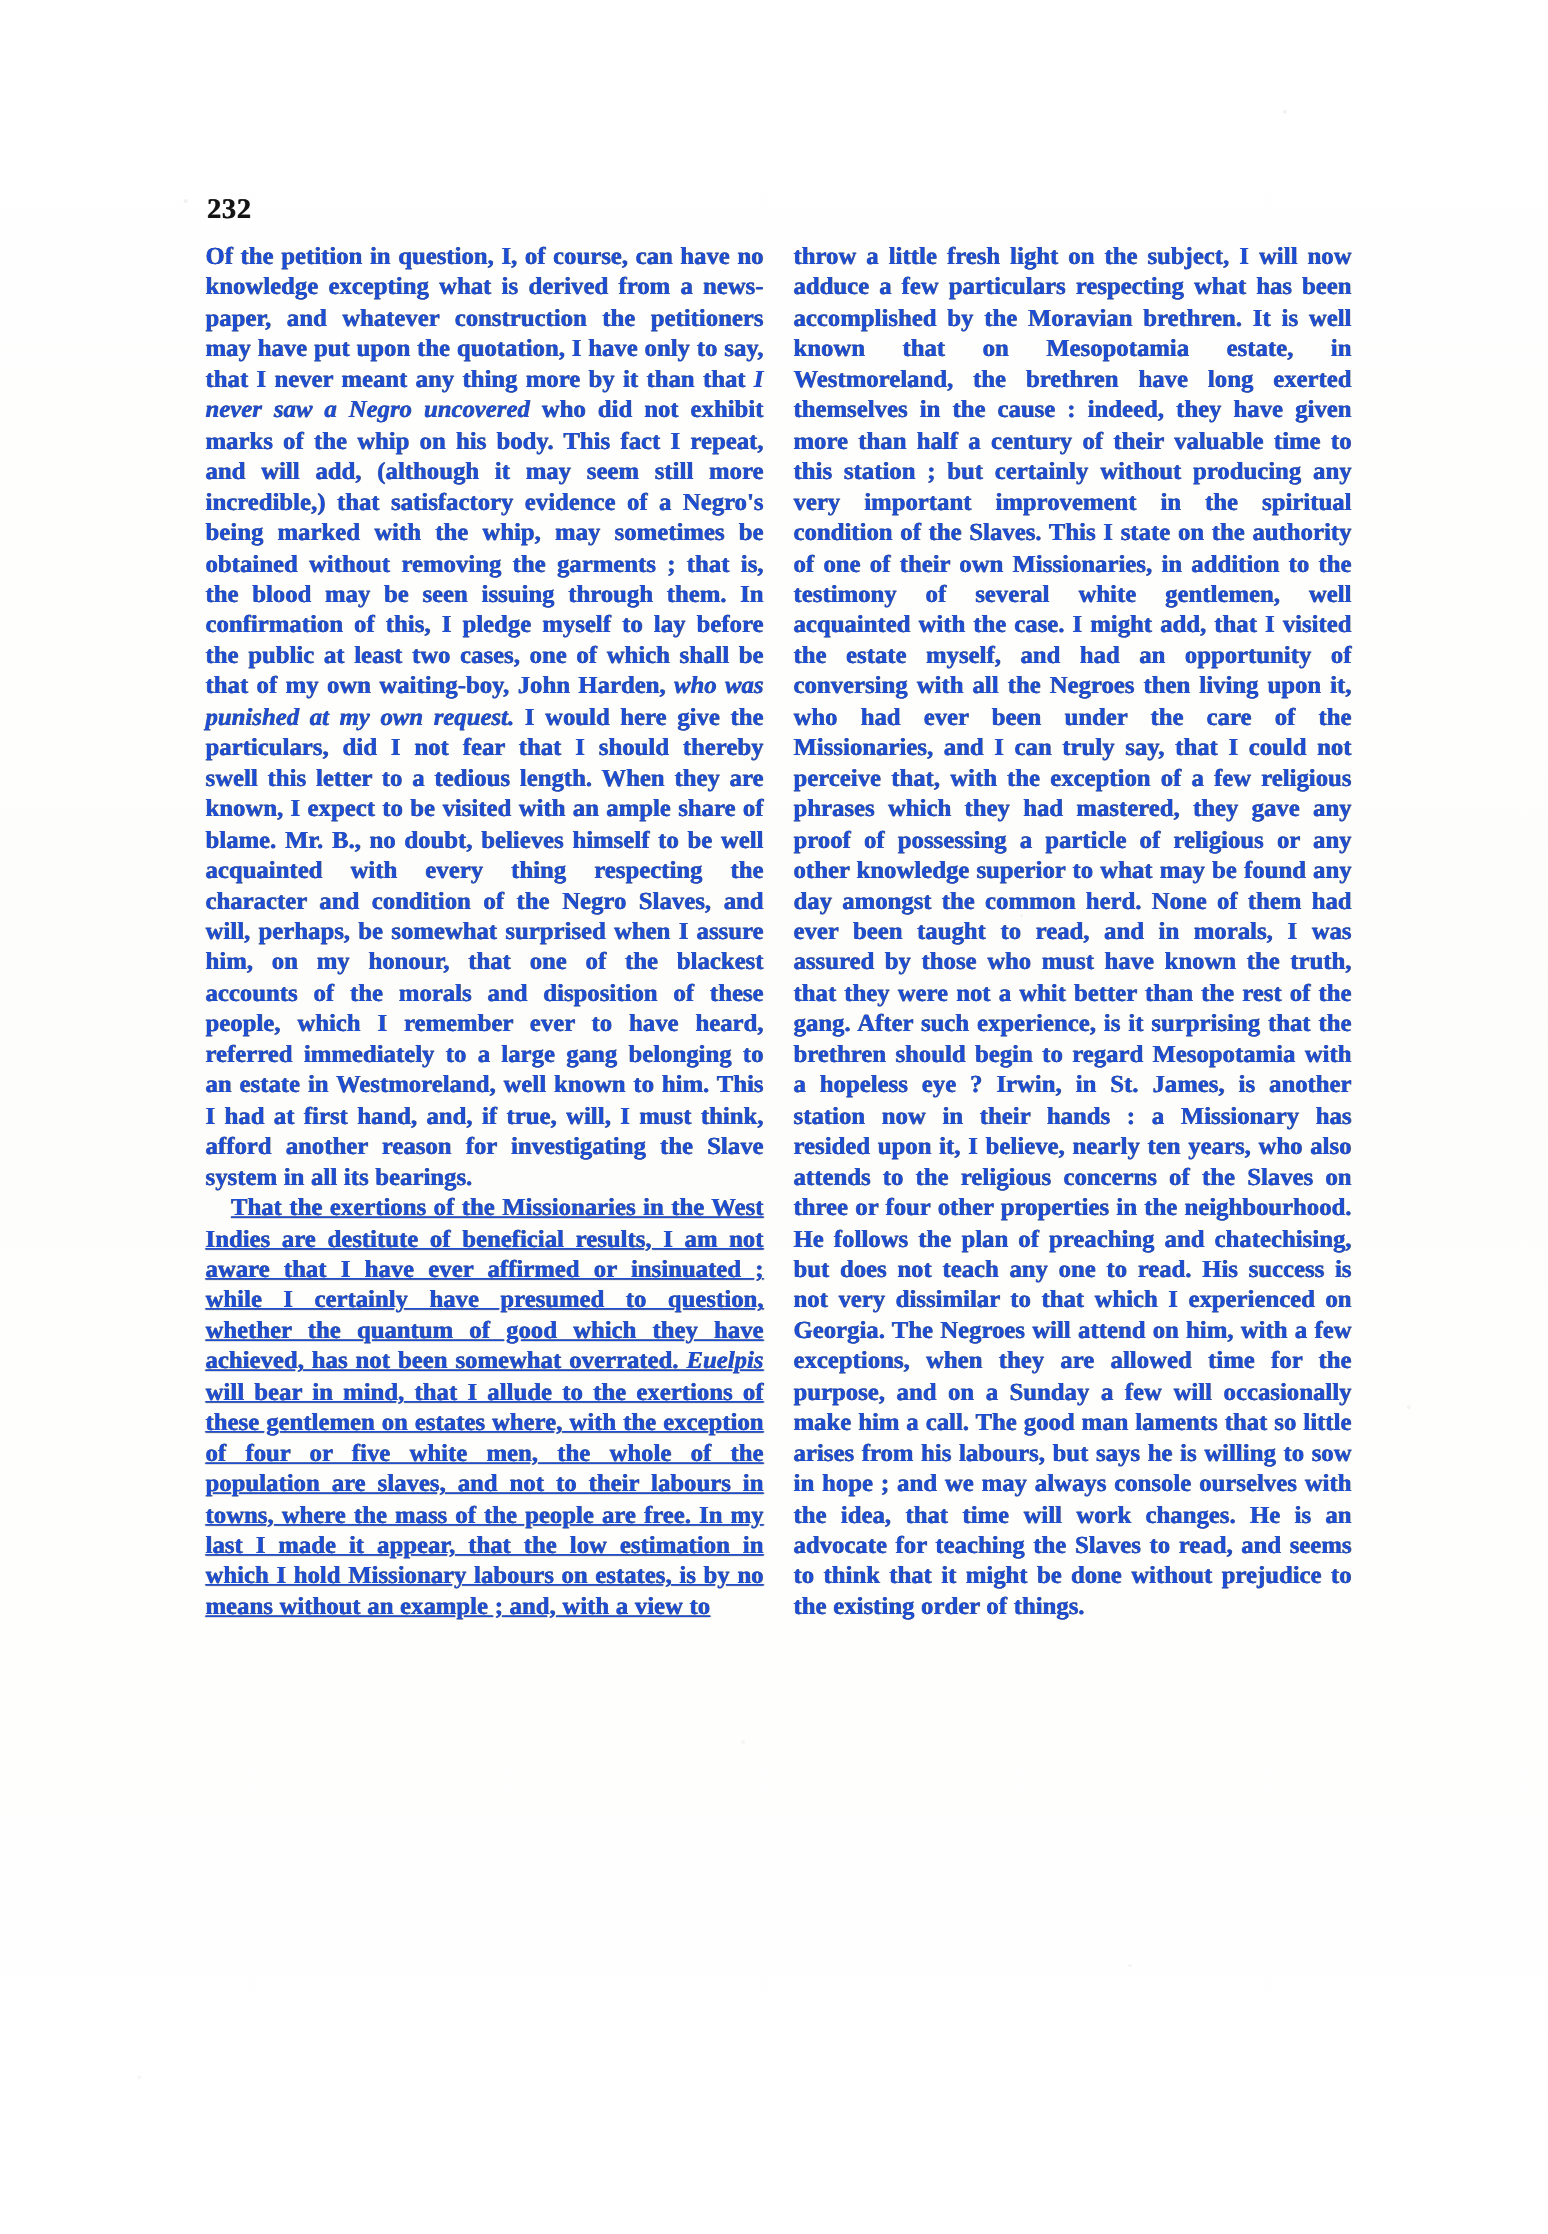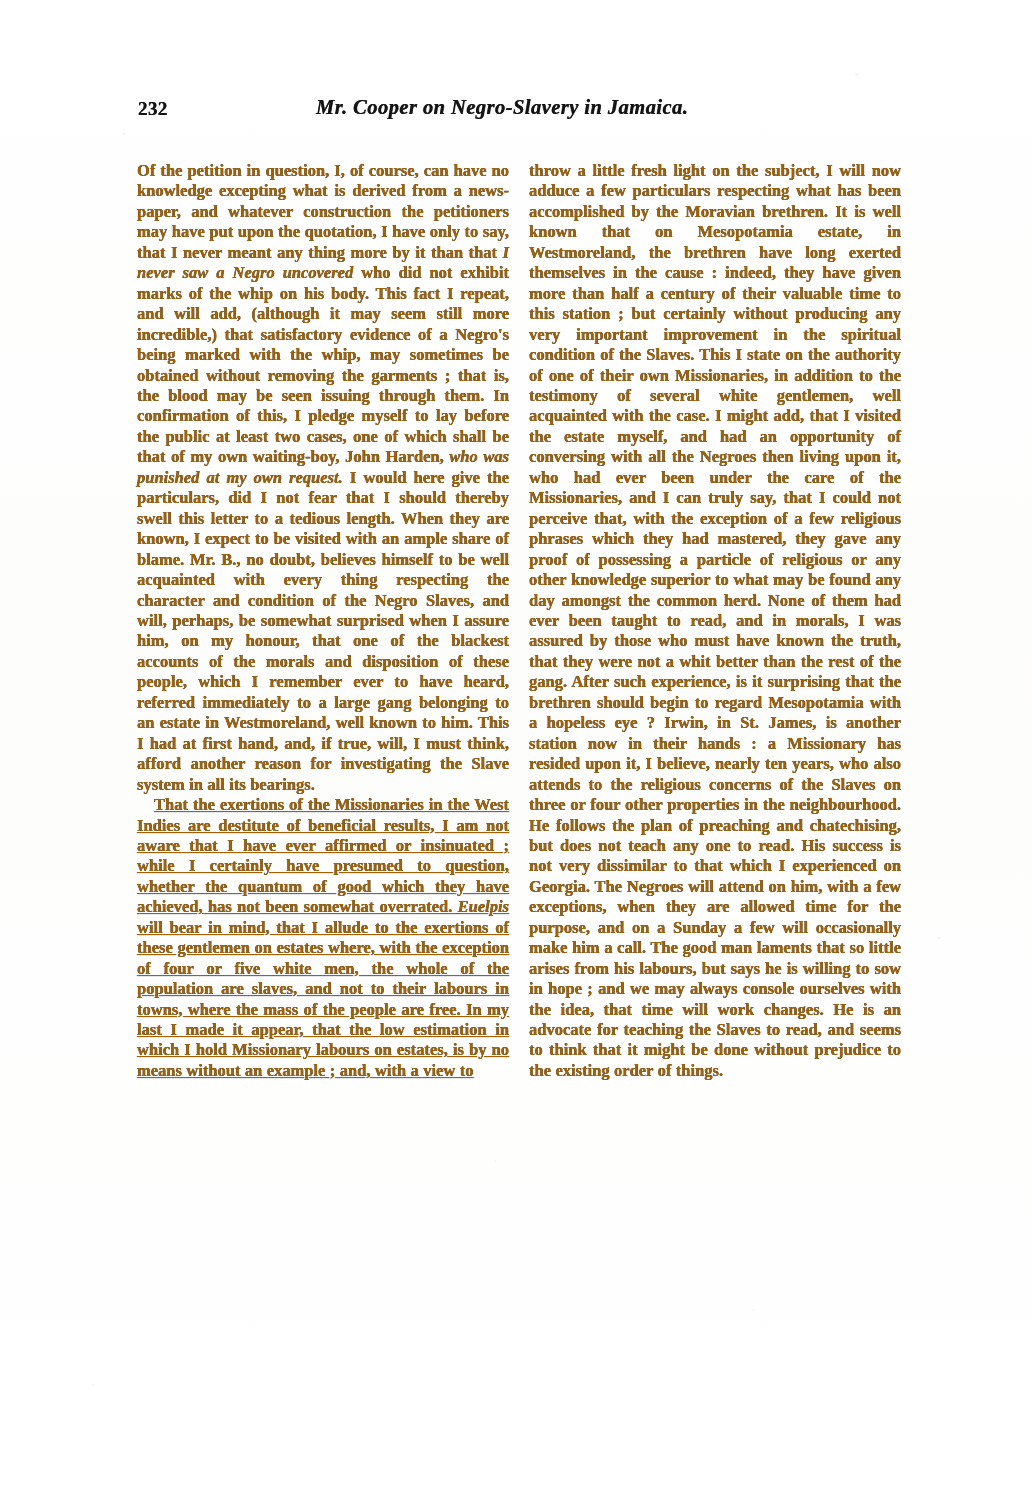--- a/index.html
+++ b/index.html
@@ -43,21 +43,21 @@
       radial-gradient(circle at 48% 78%, rgba(90,80,70,.10) 0 1px, transparent 1.4px),
       radial-gradient(circle at 73% 88%, rgba(90,80,70,.11) 0 1px, transparent 1.4px),
       radial-gradient(circle at 9% 93%, rgba(90,80,70,.10) 0 1px, transparent 1.4px),
       radial-gradient(circle at 57% 14%, rgba(90,80,70,.09) 0 1px, transparent 1.3px);
   }
 
   
   .runhead {
     position: absolute;
     left: 138px;
-    top: 96px;
+    top: 127px;
     width: 760px;
     height: 28px;
   }
   .folio {
     position: absolute;
     left: 0;
     top: 2px;
     font-size: 19px;
     font-weight: 700;
     letter-spacing: .4px;
@@ -89,21 +89,21 @@
 
   .col p {
     margin: 0;
     font-size: 16.4px;
     line-height: 20.45px;
     text-align: justify;
     text-justify: inter-word;
     letter-spacing: .05px;
     word-spacing: .3px;
     hyphens: none;
-    color: #a16207;
+    color: #1d4ed8;
   }
   .col p.indent {
     text-indent: 17px;
     text-decoration: underline;
   }
   .col p + p {
     margin-top: 0;
   }
   .col p i { font-style: italic; }
 
@@ -129,21 +129,20 @@
 </style>
 </head>
 <body>
 
 <div class="page">
 
   <div class="tone"></div>
 
   <div class="runhead">
     <div class="folio inked">232</div>
-    <div class="runtitle inked">Mr. Cooper on Negro-Slavery in Jamaica.</div>
   </div>
 
   <div class="columns">
     <div class="col" id="col-left">
         <p class="inked bolder"><span>Of the petition in question, I, of course, can have no knowledge excepting what is derived from a news-paper, and whatever construction the petitioners may have put upon the quotation, I have only to say, that I never meant any thing more by it than that </span><i>I never saw a Negro uncovered</i><span> who did not exhibit marks of the whip on his body. This fact I repeat, and will add, (although it may seem still more incredible,) that satisfactory evidence of a Negro's being marked with the whip, may sometimes be obtained without removing the garments ; that is, the blood may be seen issuing through them. In confirmation of this, I pledge myself to lay before the public at least two cases, one of which shall be that of my own waiting-boy, John Harden, </span><i>who was punished at my own request.</i><span> I would here give the particulars, did I not fear that I should thereby swell this letter to a tedious length. When they are known, I expect to be visited with an ample share of blame. Mr. B., no doubt, believes himself to be well acquainted with every thing respecting the character and condition of the Negro Slaves, and will, perhaps, be somewhat surprised when I assure him, on my honour, that one of the blackest accounts of the morals and disposition of these people, which I remember ever to have heard, referred immediately to a large gang belonging to an estate in Westmoreland, well known to him. This I had at first hand, and, if true, will, I must think, afford another reason for investigating the Slave system in all its bearings.</span></p>
         <p class="inked bolder indent"><span>That the exertions of the Missionaries in the West Indies are destitute of beneficial results, I am not aware that I have ever affirmed or insinuated ; while I certainly have presumed to question, whether the quantum of good which they have achieved, has not been somewhat overrated. </span><i>Euelpis</i><span> will bear in mind, that I allude to the exertions of these gentlemen on estates where, with the exception of four or five white men, the whole of the population are slaves, and not to their labours in towns, where the mass of the people are free. In my last I made it appear, that the low estimation in which I hold Missionary labours on estates, is by no means without an example ; and, with a view to</span></p>
       </div>
     <div class="col" id="col-right">
         <p class="inked bolder"><span>throw a little fresh light on the subject, I will now adduce a few particulars respecting what has been accomplished by the Moravian brethren. It is well known that on Mesopotamia estate, in Westmoreland, the brethren have long exerted themselves in the cause : indeed, they have given more than half a century of their valuable time to this station ; but certainly without producing any very important improvement in the spiritual condition of the Slaves. This I state on the authority of one of their own Missionaries, in addition to the testimony of several white gentlemen, well acquainted with the case. I might add, that I visited the estate myself, and had an opportunity of conversing with all the Negroes then living upon it, who had ever been under the care of the Missionaries, and I can truly say, that I could not perceive that, with the exception of a few religious phrases which they had mastered, they gave any proof of possessing a particle of religious or any other knowledge superior to what may be found any day amongst the common herd. None of them had ever been taught to read, and in morals, I was assured by those who must have known the truth, that they were not a whit better than the rest of the gang. After such experience, is it surprising that the brethren should begin to regard Mesopotamia with a hopeless eye ? Irwin, in St. James, is another station now in their hands : a Missionary has resided upon it, I believe, nearly ten years, who also attends to the religious concerns of the Slaves on three or four other properties in the neighbourhood. He follows the plan of preaching and chatechising, but does not teach any one to read. His success is not very dissimilar to that which I experienced on Georgia. The Negroes will attend on him, with a few exceptions, when they are allowed time for the purpose, and on a Sunday a few will occasionally make him a call. The good man laments that so little arises from his labours, but says he is willing to sow in hope ; and we may always console ourselves with the idea, that time will work changes. He is an advocate for teaching the Slaves to read, and seems to think that it might be done without prejudice to the existing order of things.</span></p>
       </div>

